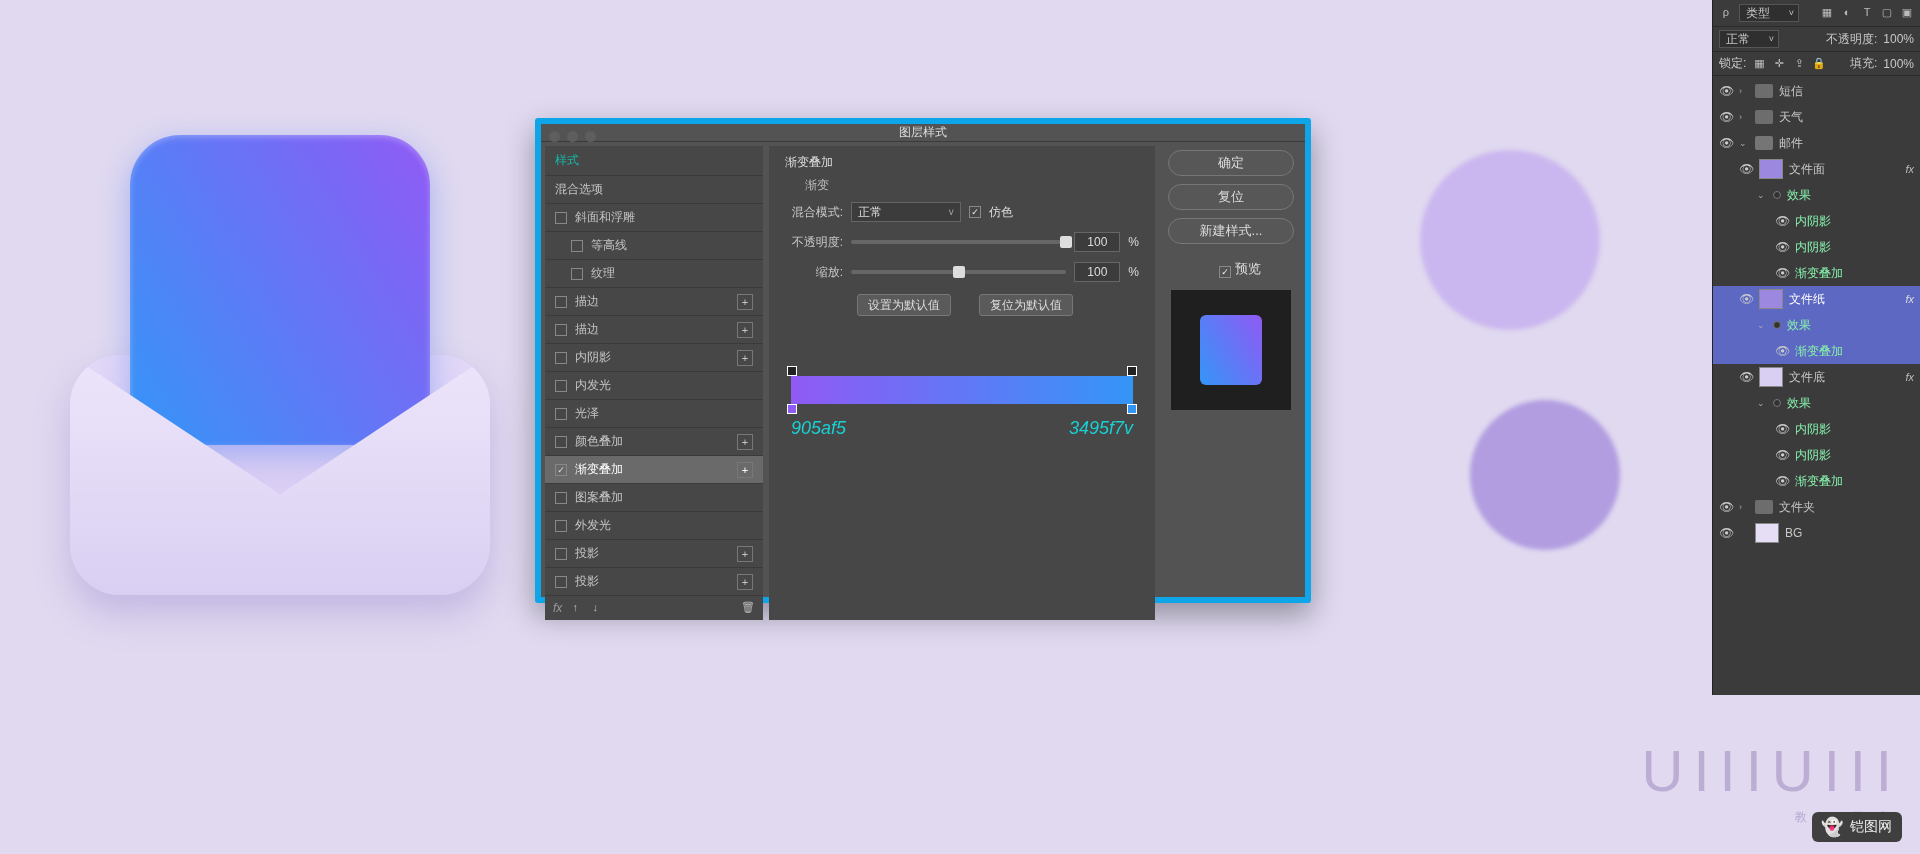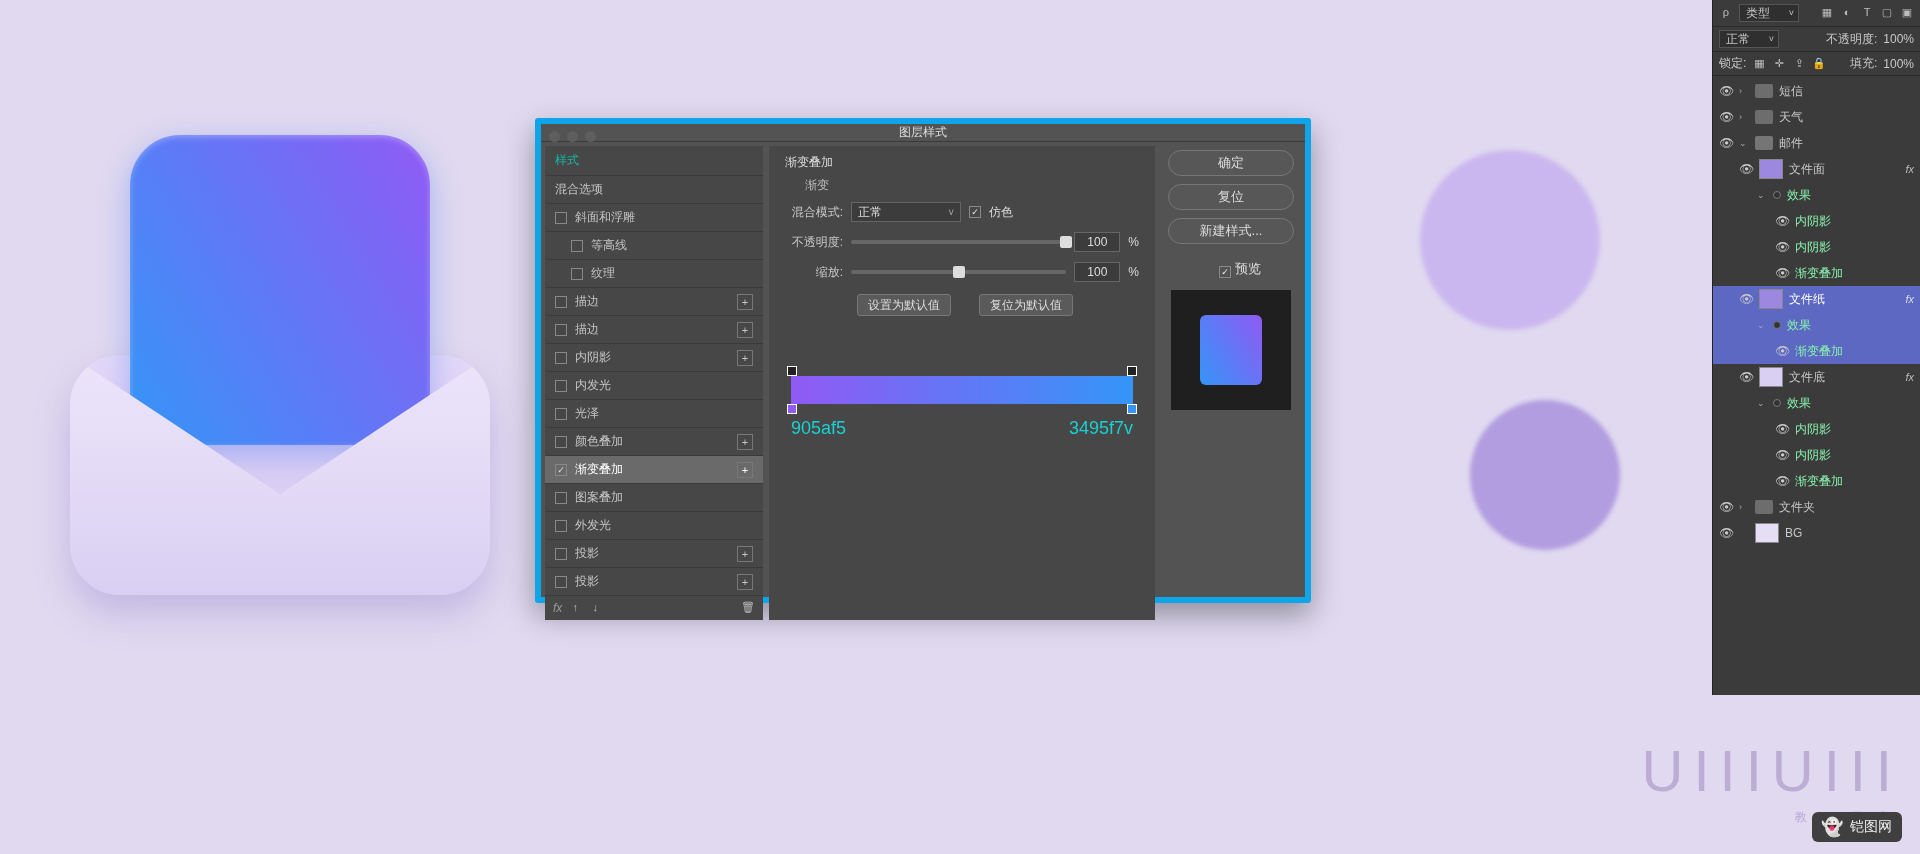--- a/index.html
+++ b/index.html
@@ -150,21 +150,21 @@
 .grad-bar {
   height: 28px; background: linear-gradient(90deg,#905af5,#3495f7);
   position: relative; margin: 8px 6px;
 }
 .stop-top { position: absolute; top: -10px; width: 10px; height: 10px; background: #222; border: 1px solid #fff; }
 .stop-bot { position: absolute; bottom: -10px; width: 10px; height: 10px; border: 1px solid #fff; }
 .stop-bot.left { background: #905af5; left: -4px; }
 .stop-bot.right { background: #3495f7; right: -4px; }
 .stop-top.left { left: -4px; }
 .stop-top.right { right: -4px; }
-.hex-labels { display: flex; justify-content: space-between; font-size: 18px; color: #19d0d2; margin: 14px 6px 0 6px; font-weight: 500; }
+.hex-labels { display: flex; justify-content: space-between; font-size: 18px; color: #19d0d2; margin: 14px 6px 0 6px; font-weight: 500; font-style: italic; }
 
 
 .dlg-right {
   width: 140px; padding: 4px 6px;
   display: flex; flex-direction: column; gap: 8px; align-items: center;
 }
 .rbtn {
   width: 126px; height: 26px; border: 1px solid #777; border-radius: 13px;
   color: #ddd; display: flex; align-items: center; justify-content: center;
   background: #575757;

